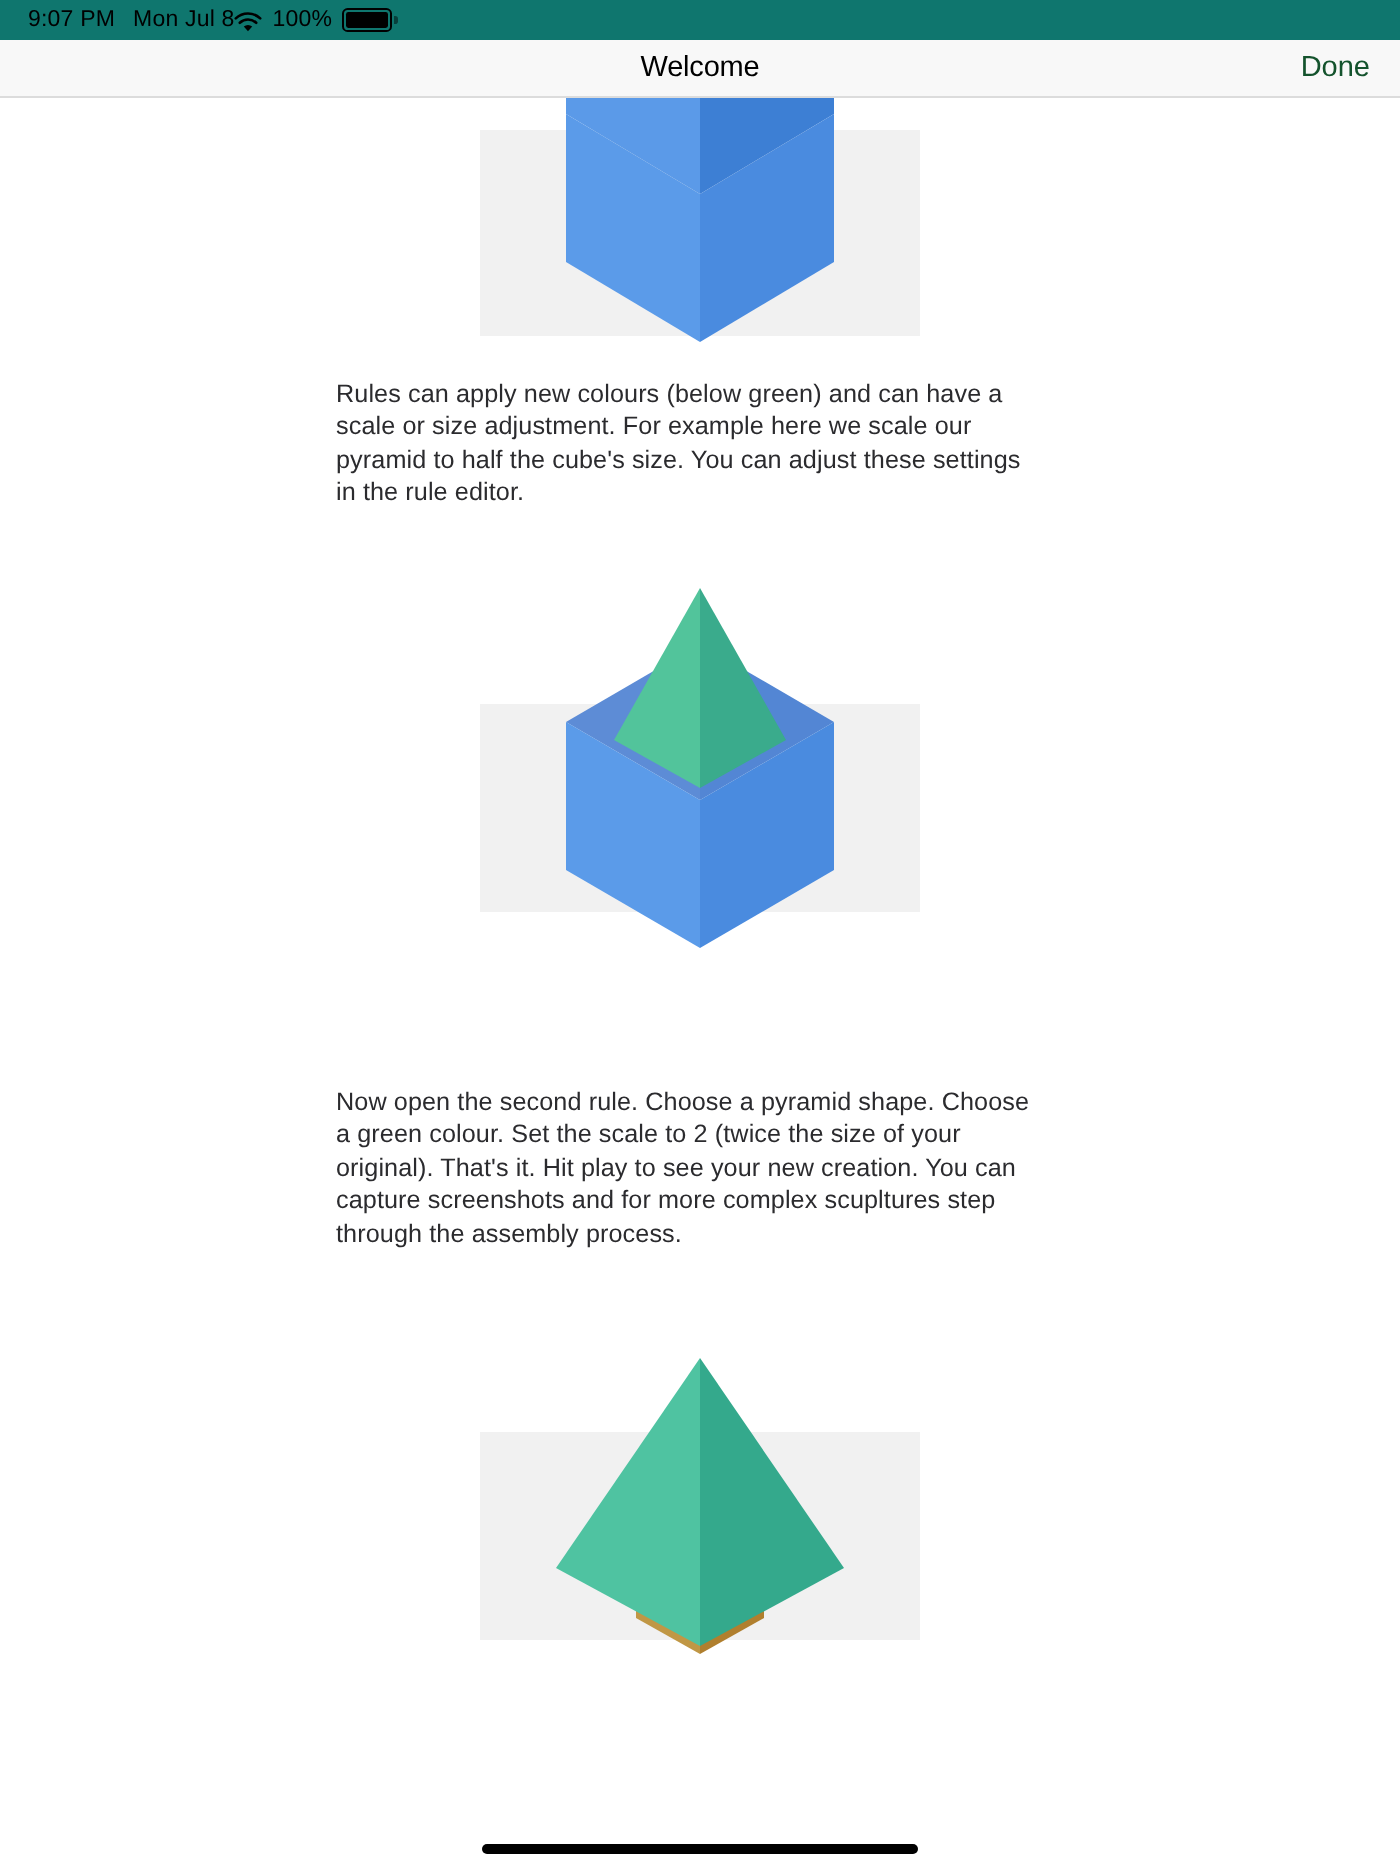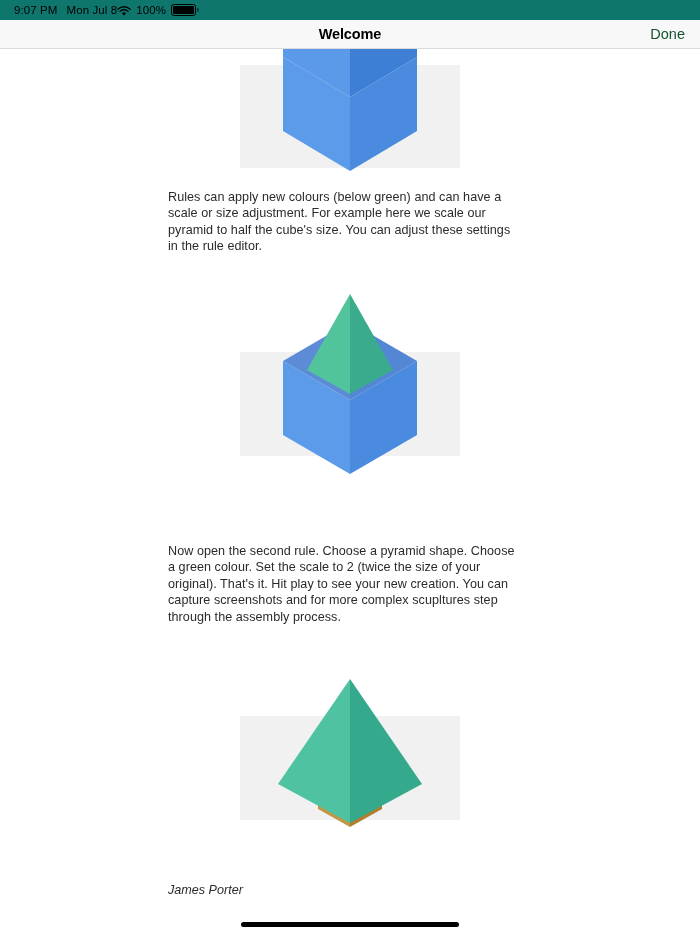--- a/index.html
+++ b/index.html
@@ -73,21 +73,21 @@
     width: 700px;
     height: 29px;
     background: #f8f8f8;
     border-bottom: 0.6px solid #dcdcdc;
     display: flex;
     align-items: center;
     justify-content: center;
   }
   #nav-title {
     font-size: 14.5px;
-    font-weight: bold;
+    font-weight: normal;
     color: #000;
     letter-spacing: -0.1px;
   }
   #done-button {
     position: absolute;
     right: 15px;
     top: 50%;
     transform: translateY(-50%);
     font-size: 14.5px;
     color: #14532d;
@@ -235,17 +235,16 @@
         <polygon points="318,162 350,144 350,180" fill="#c09745"></polygon>
         <polygon points="382,162 350,144 350,180" fill="#b07f2e"></polygon>
 
         <polygon points="350,55 278,160 350,199" fill="#4fc3a1"></polygon>
         <polygon points="350,55 422,160 350,199" fill="#34a98c"></polygon>
       </svg>
     </div>
   </div>
 
 
-  <p class="signature" style="top:833px;">James Porter</p>
 
 </div>
 
 <div id="home-indicator"></div>
 
 </body></html>

